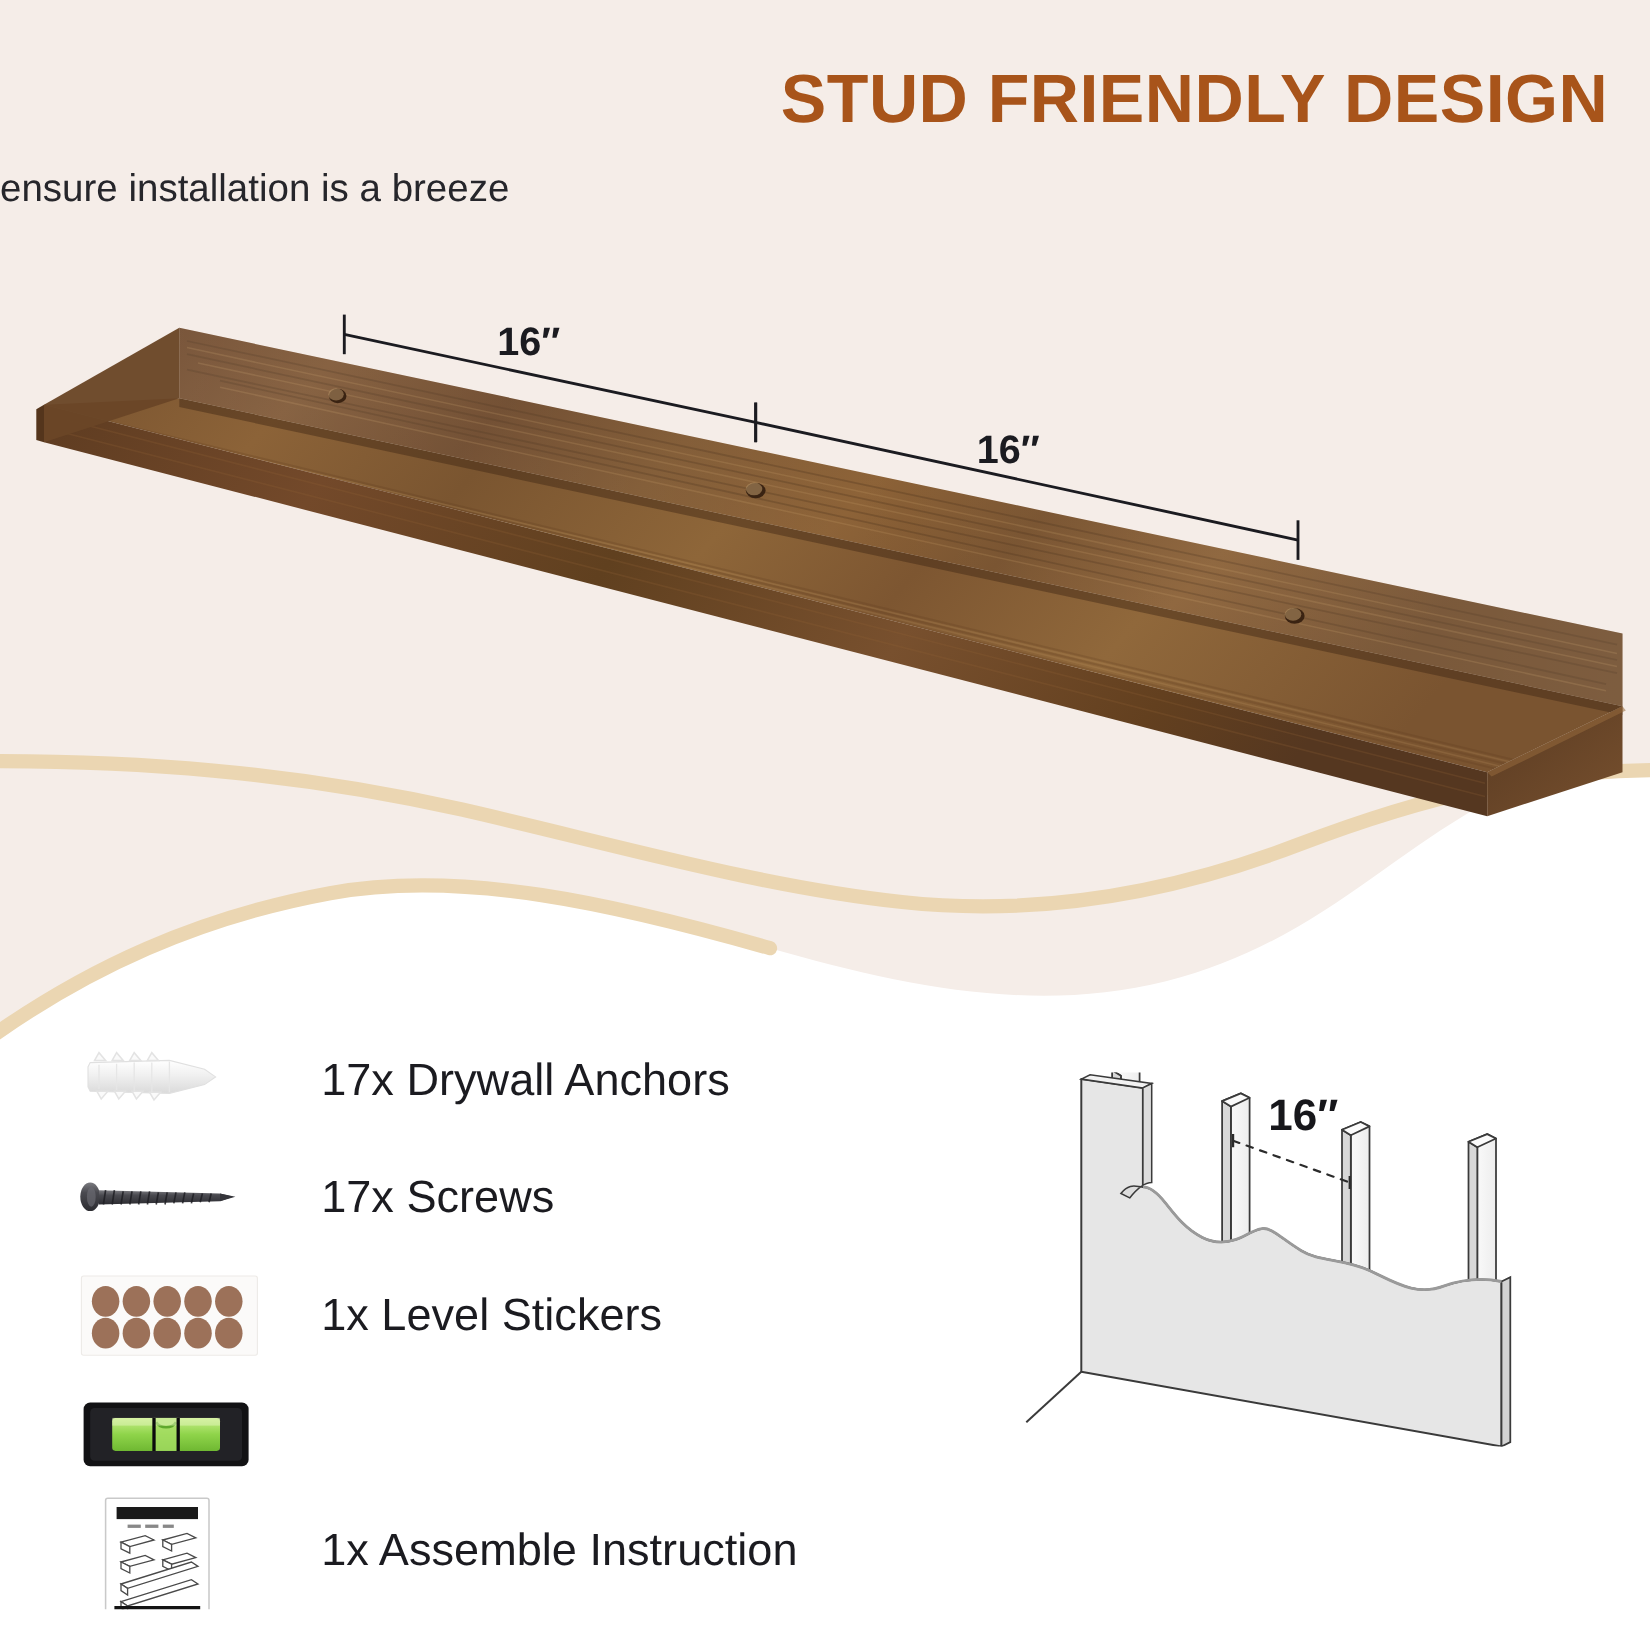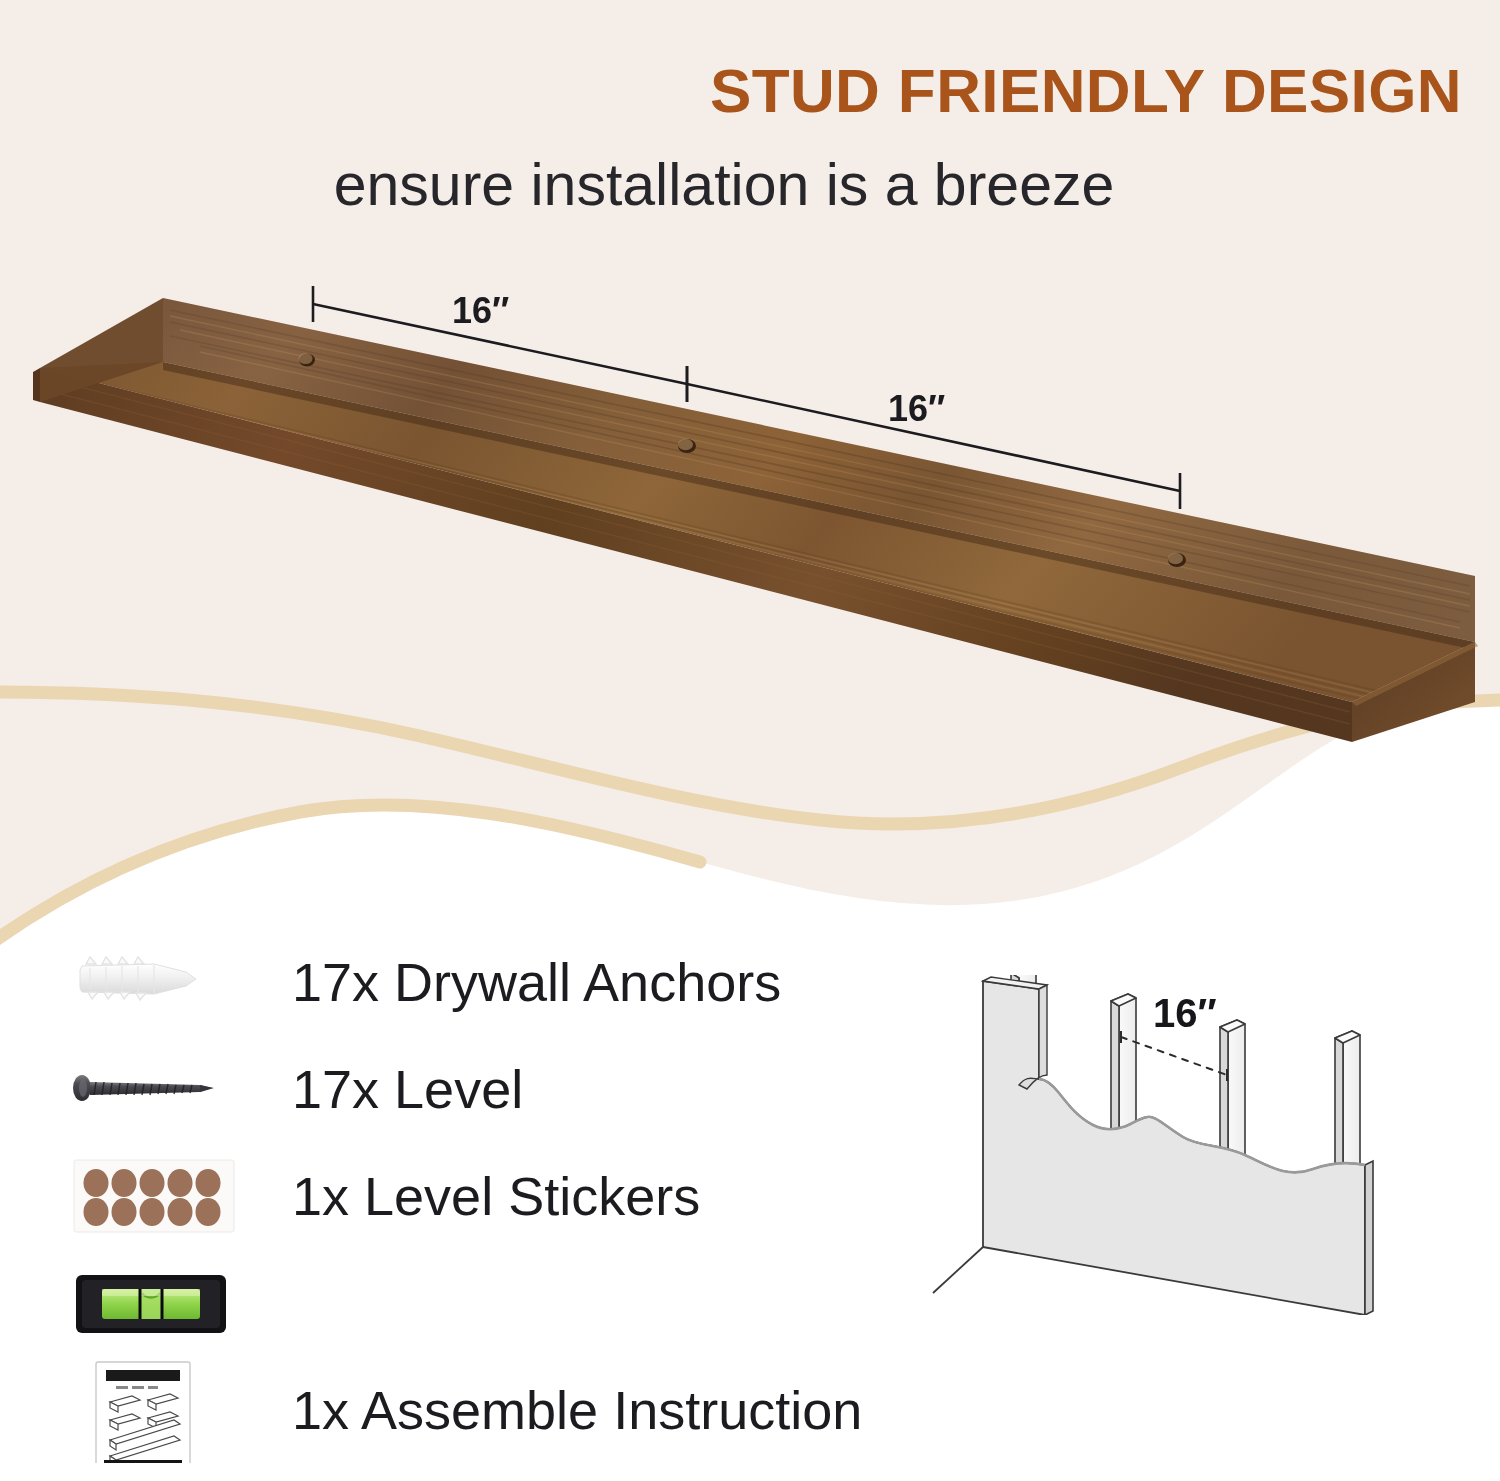--- a/index.html
+++ b/index.html
@@ -37,22 +37,22 @@
     font-weight: bold;
     letter-spacing: 0.4px;
     color: #A8541A;
     line-height: 1.06;
     white-space: nowrap;
   }
   #subhead {
     position: absolute;
     left: 0; top: 152px;
     width: 1448px;
-    text-align: center;
-    font-size: 59px;
+    text-align: left;
+    font-size: 35px;
     font-weight: normal;
     color: #26262b;
     line-height: 1.12;
     white-space: nowrap;
   }
 
   
   #shelf-wrap {
     position: absolute;
     left: 0; top: 250px;
@@ -89,21 +89,21 @@
     width: 200px;
     height: 107px;
   }
   .part-label {
     position: absolute;
     left: 232px;
     top: 0;
     height: 107px;
     display: flex;
     align-items: center;
-    font-size: 54px;
+    font-size: 41px;
     color: #1b1b20;
     white-space: nowrap;
   }
 
   
   #stud-diagram {
     position: absolute;
     left: 915px;
     top: 975px;
     width: 520px;
@@ -336,21 +336,21 @@
               <path d="M80,3 L78,14"></path>
               <path d="M88,3 L86,13"></path>
             <path d="M96,3 L94,13"></path>
               <path d="M104,4 L102,13"></path>
               <path d="M112,4 L110,12"></path>
             <path d="M120,4 L118,12"></path>
           </g>
           <path d="M128,4 L142,7 L128,11 Z" fill="#35353A"></path>
         </g>
       </svg>
-      <div class="part-label">17x Level</div>
+      <div class="part-label">17x Screws</div>
     </div>
 
     <div class="part-row">
       <svg class="part-icon" viewBox="0 0 200 107">
         <rect x="14" y="18" width="160" height="72" rx="2" fill="#FBFAF9" stroke="#EDEAE7" stroke-width="1"></rect>
         <g fill="#9C7159">
           <ellipse cx="36" cy="41" rx="12.5" ry="14"></ellipse>
           <ellipse cx="64" cy="41" rx="12.5" ry="14"></ellipse>
           <ellipse cx="92" cy="41" rx="12.5" ry="14"></ellipse>
           <ellipse cx="120" cy="41" rx="12.5" ry="14"></ellipse>

